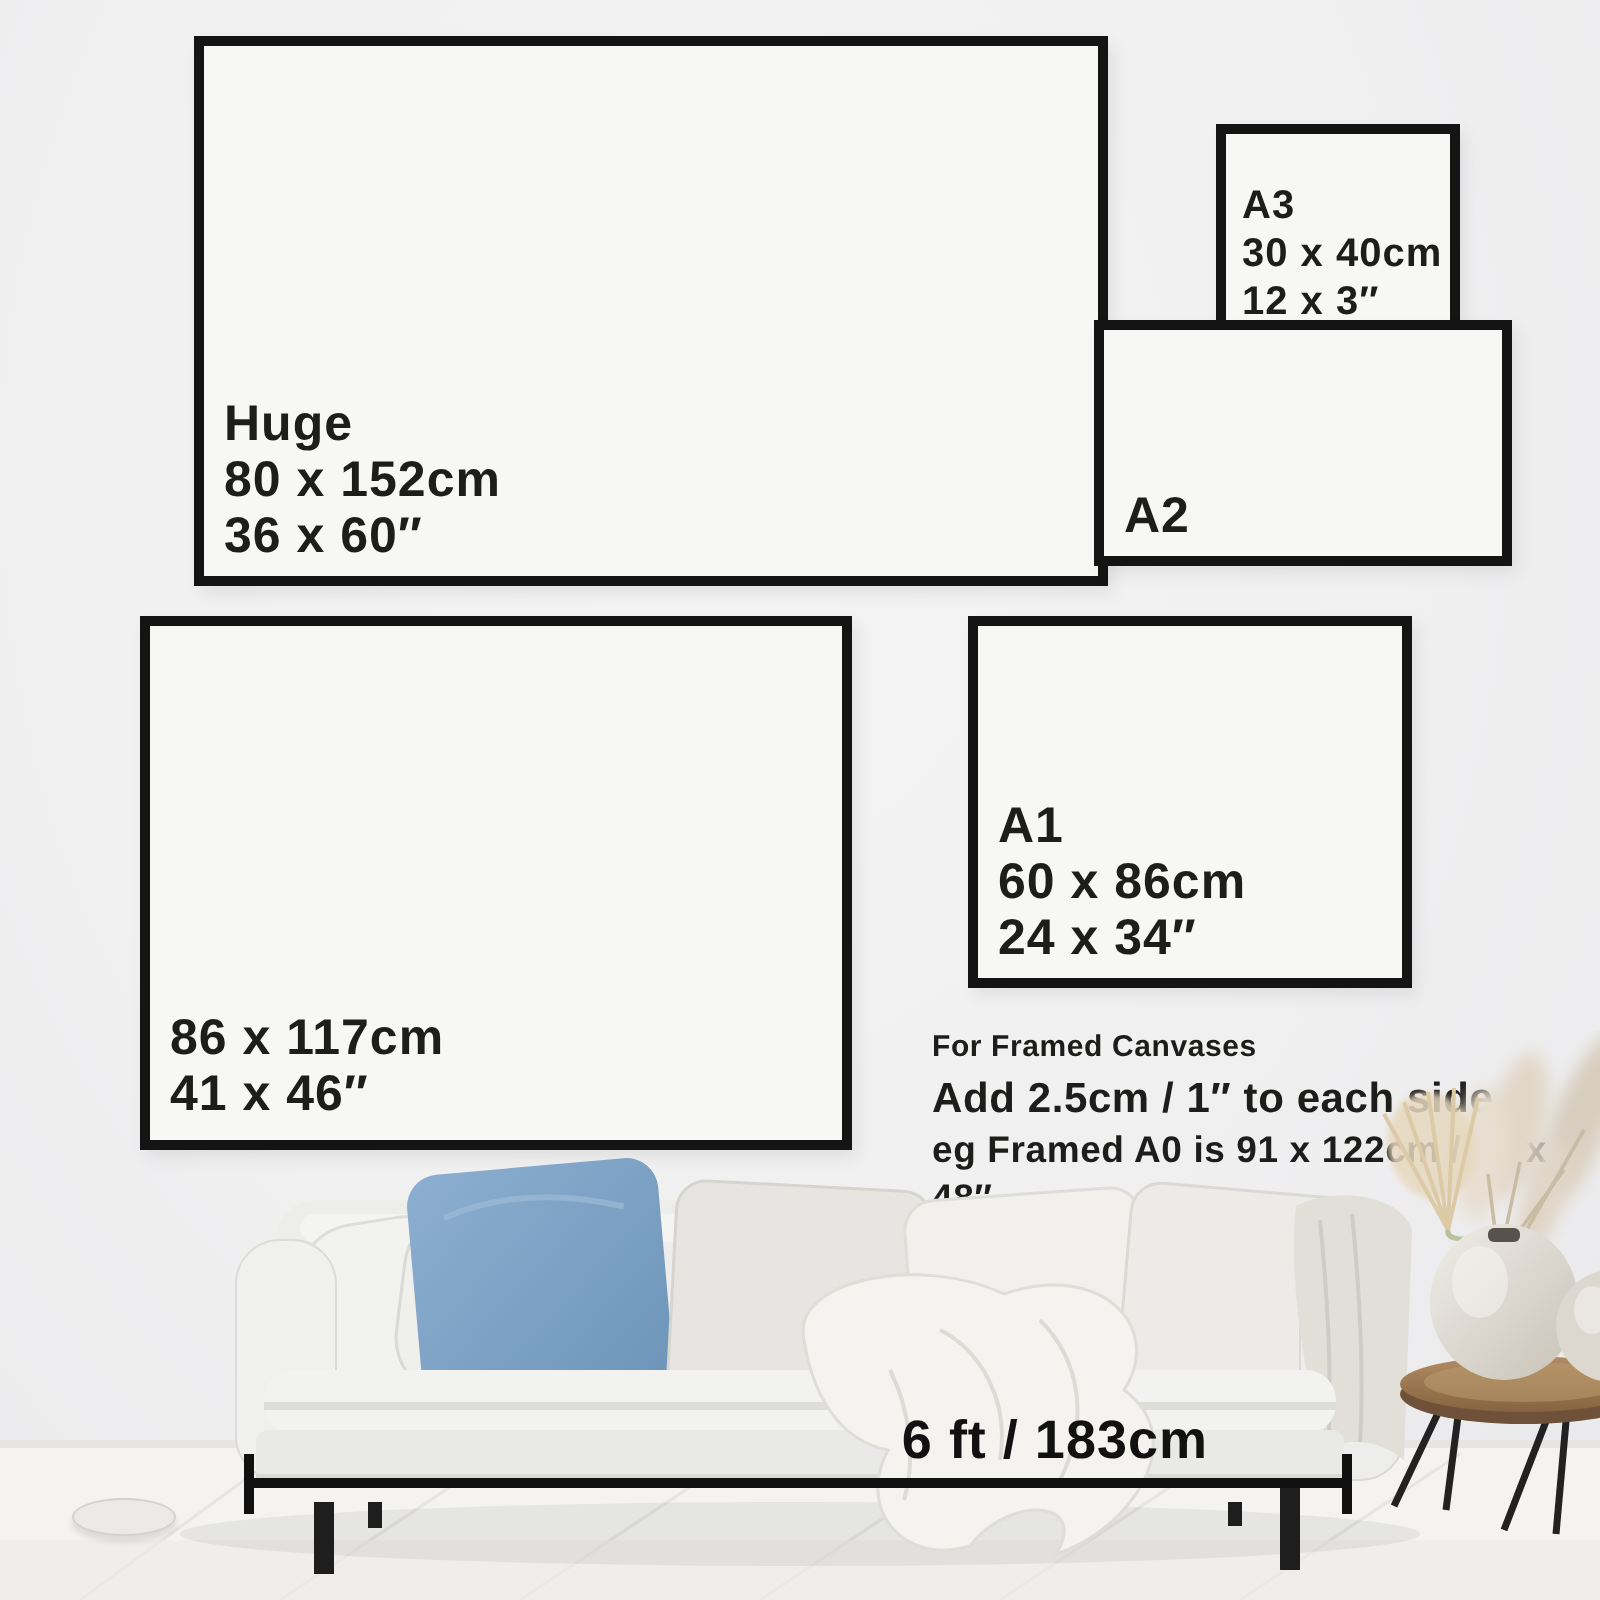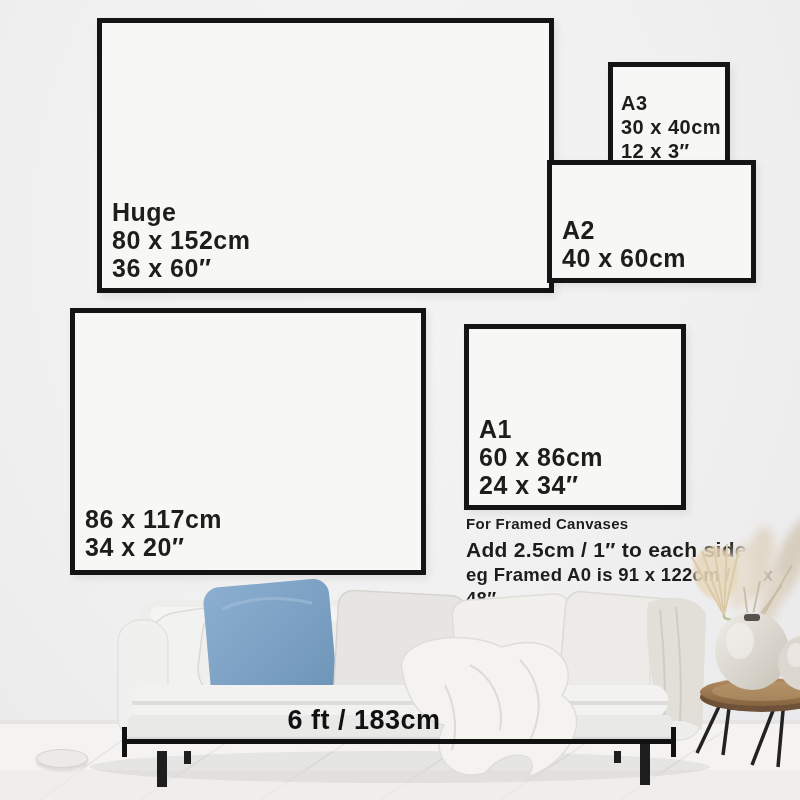--- a/index.html
+++ b/index.html
@@ -26,21 +26,21 @@
   }
   #framed-note .l1{font-size:15px;line-height:26px;}
   #framed-note .l2{font-size:21px;line-height:26px;}
   #framed-note .l3{font-size:18.5px;line-height:24px;}
   #scene{position:absolute;left:0;top:515px;width:800px;height:285px;}
   .measure{position:absolute;background:var(--measure,#111);z-index:5;}
   #measure-line{left:124px;top:739px;width:552px;height:5px;}
   #measure-cap-left{left:122px;top:727px;width:5px;height:30px;}
   #measure-cap-right{left:671px;top:727px;width:5px;height:30px;}
   #measure-label{
-    position:absolute;left:124px;top:705px;width:480px;text-align:center;z-index:5;
+    position:absolute;left:124px;top:705px;width:480px;text-align:right;z-index:5;
     color:var(--measure,#111);font-size:27px;font-weight:bold;letter-spacing:.5px;
   }
   #floor-tray{
     position:absolute;left:36px;top:749px;width:50px;height:17px;border-radius:50%;
     background:#eceae8;border:1px solid #d4d2cf;box-shadow:0 3px 3px rgba(0,0,0,0.10);z-index:2;
   }
 </style>
 </head>
 <body>
 
@@ -58,32 +58,31 @@
     <div class="frame-label small">
       <div>A3</div>
       <div>30 x 40cm</div>
       <div>12 x 3″</div>
     </div>
   </div>
 
   <div class="frame" style="left:547px;top:160px;width:209px;height:123px;">
     <div class="frame-label">
       <div>A2</div>
-      <div>40 x 60cm</div>
     </div>
   </div>
 
   <div class="frame" style="left:70px;top:308px;width:356px;height:267px;">
     <div class="frame-label" style="bottom:9px;">
       <div>86 x 117cm</div>
-      <div>34 x 20″</div>
-    </div>
-  </div>
-
-  <div class="frame" style="left:464px;top:308px;width:222px;height:186px;margin-top:16px;">
+      <div>41 x 46″</div>
+    </div>
+  </div>
+
+  <div class="frame" style="left:484px;top:308px;width:222px;height:186px;">
     <div class="frame-label">
       <div>A1</div>
       <div>60 x 86cm</div>
       <div>24 x 34″</div>
     </div>
   </div>
 
   <div id="framed-note">
     <div class="l1">For Framed Canvases</div>
     <div class="l2">Add 2.5cm / 1″ to each side</div>

